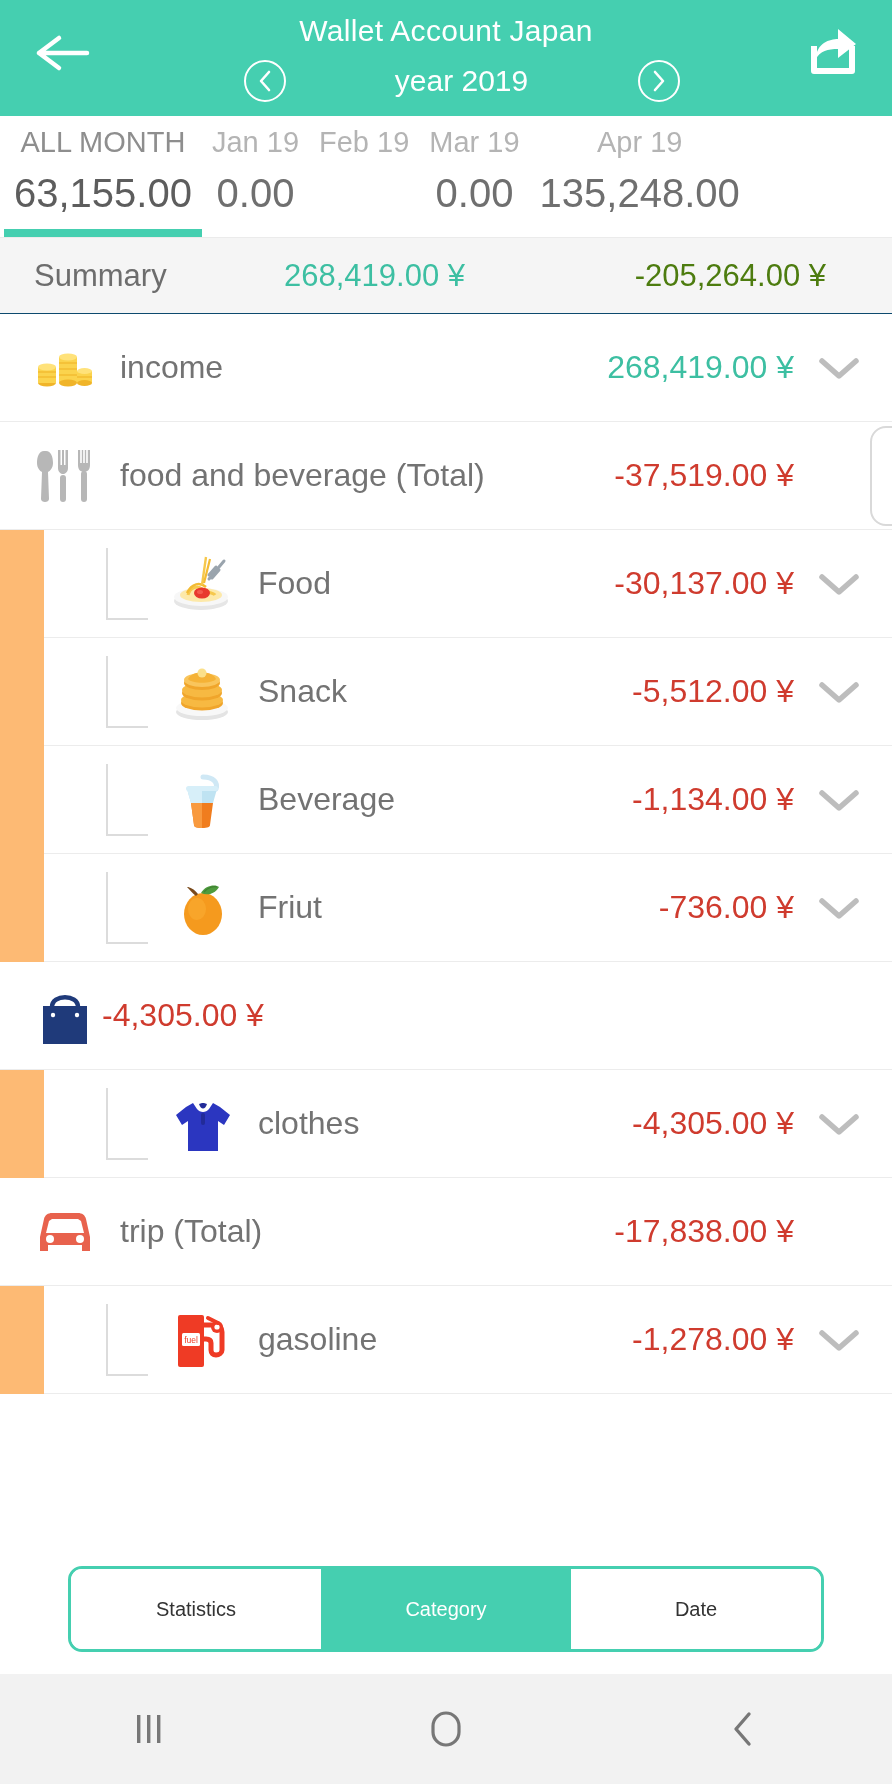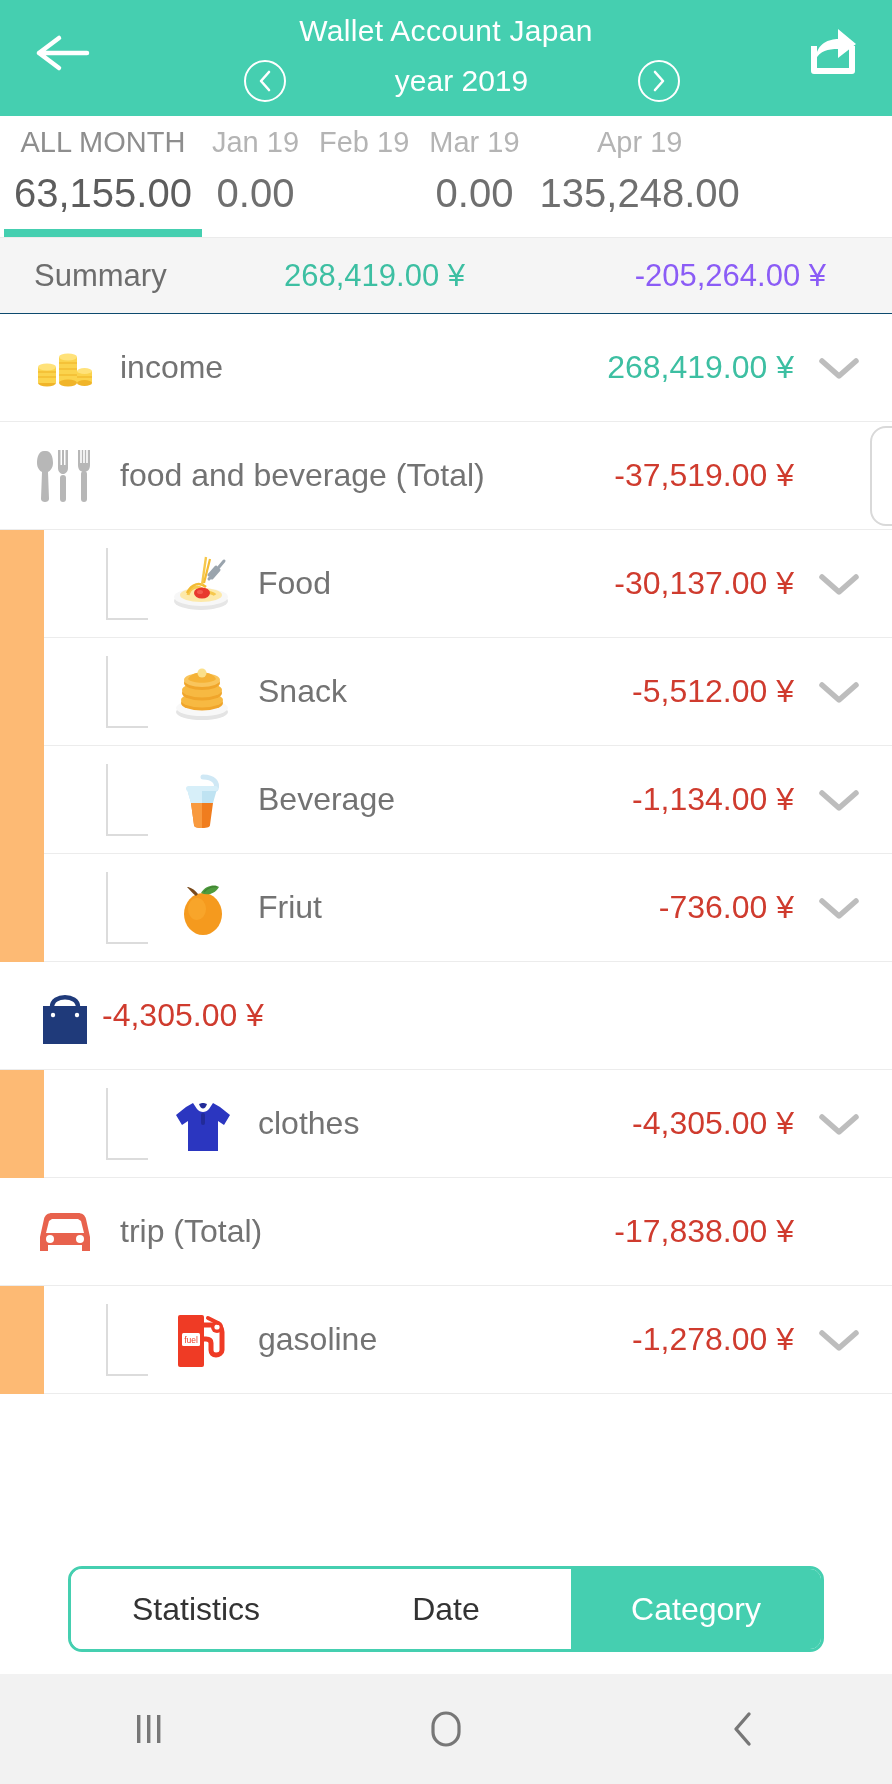--- a/index.html
+++ b/index.html
@@ -106,21 +106,21 @@
     display: flex; align-items: center;
     padding: 0 22px 0 34px;
   }
   .summary .s-label {
     font-size: 31px; color: #6d6d6d; flex: 0 0 250px;
   }
   .summary .s-income {
     font-size: 31px; color: #3dbfa2; flex: 1; text-align: left;
   }
   .summary .s-expense {
-    font-size: 31px; color: #8b5cf6; flex: 0 0 300px; text-align: right;
+    font-size: 31px; color: #4d7c0f; flex: 0 0 300px; text-align: right;
     padding-right: 44px;
   }
 
   
   .list { position: relative; background: #fdba74; }
   .row {
     position: relative;
     height: 108px;
     display: flex; align-items: center;
     border-bottom: 1px solid #ececec;
@@ -188,21 +188,21 @@
     width: 756px; height: 86px;
     border: 3px solid #45cfb0;
     border-radius: 14px;
     display: flex;
     overflow: hidden;
     background: #ffffff;
   }
   .seg {
     flex: 1;
     display: flex; align-items: center; justify-content: center;
-    font-size: 32px;
+    font-size: 20px;
     color: #333333;
     background: #ffffff;
   }
   .seg.active { background: #45cfb0; color: #ffffff; }
 
   
   .navbar {
     position: absolute; left: 0; right: 0; bottom: 0;
     height: 110px;
     background: #f2f2f2;
@@ -512,22 +512,22 @@
           <path d="M6 8 L23 23 L40 8" stroke="#bdbdbd" stroke-width="5.5" fill="none" stroke-linecap="round" stroke-linejoin="round"></path>
         </svg>
       </div>
     </div>
     <div class="peek-card" style="top: 112px; height: 100px;"></div>
   </div>
 
 <div class="seg-wrap">
   <div class="segmented">
       <div class="seg">Statistics</div>
+      <div class="seg active">Category</div>
       <div class="seg">Date</div>
-      <div class="seg active">Category</div>
     </div>
 </div>
 
 <div class="navbar">
   <div class="navbtn">
     <svg class="ico-svg" width="34" height="40" viewBox="0 0 34 40">
       <rect x="5" y="6" width="3.4" height="28" fill="#777777"></rect>
       <rect x="15" y="6" width="3.4" height="28" fill="#777777"></rect>
       <rect x="25" y="6" width="3.4" height="28" fill="#777777"></rect>
     </svg>

